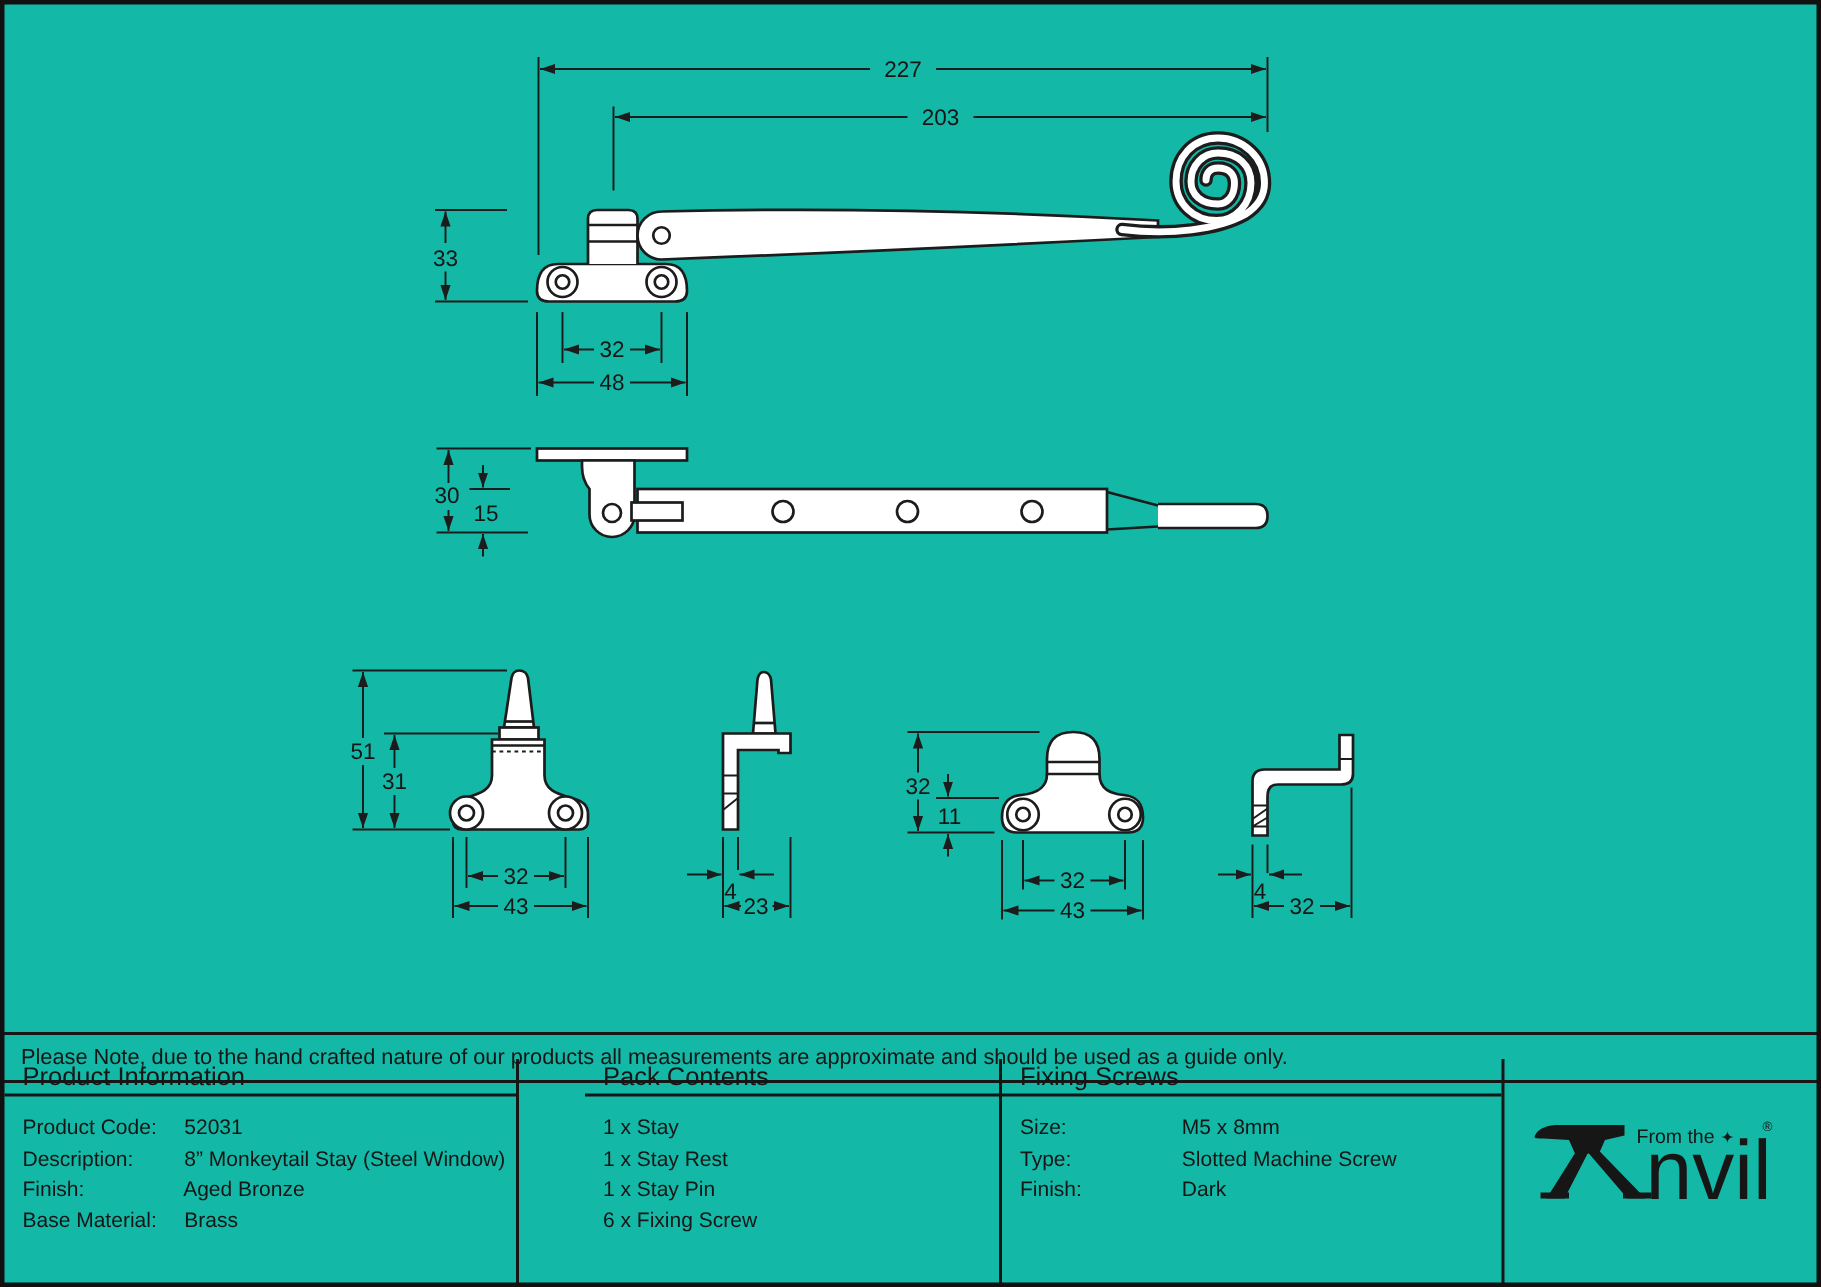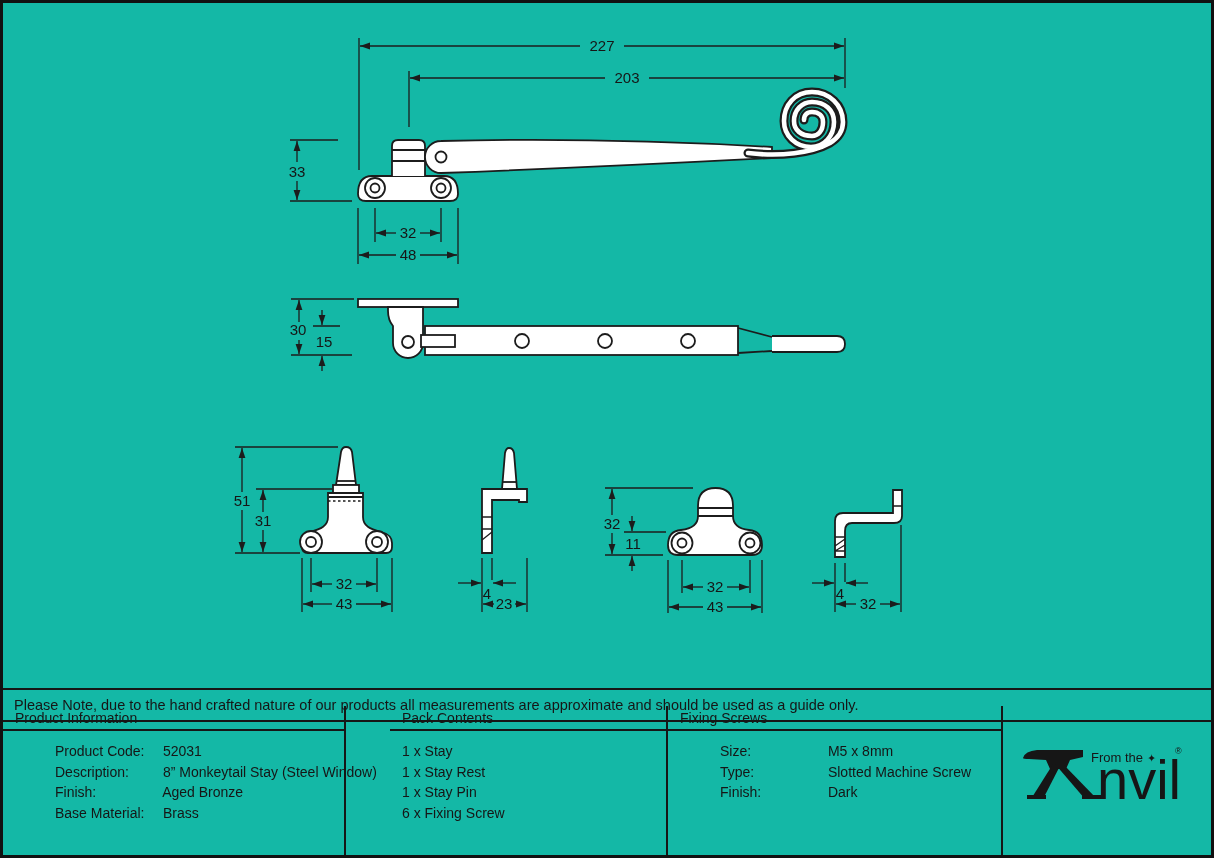--- a/index.html
+++ b/index.html
@@ -10,23 +10,23 @@
   .note{position:absolute;left:0;right:0;top:688px;height:34px;box-sizing:border-box;
         border-top:2px solid #161616;border-bottom:2px solid #161616;
         display:flex;align-items:center;padding-left:14px;font-size:14.5px;}
   .spec{position:absolute;left:0;right:0;top:706px;bottom:0;display:flex;}
   .col{box-sizing:border-box;border-right:2px solid #161616;}
   .col.c1{width:346px;padding-left:3px;}
   .col.c2{width:322px;padding-left:44px;}
   .col.c3{width:335px;}
   .col.c4{flex:1;border-right:none;position:relative;}
   .col-header{height:25px;box-sizing:border-box;border-bottom:2px solid #161616;
-              display:flex;align-items:center;padding-left:12px;font-size:14px;}
+              display:flex;align-items:center;padding-left:12px;font-size:17px;}
   .col-body{padding:10px 4px 0 12px;font-size:14px;}
-  .spec-row{line-height:20.5px;white-space:nowrap;margin-left:40px;}
+  .spec-row{line-height:20.5px;white-space:nowrap;}
   .spec-row .lbl{display:inline-block;width:104px;}
   .pack-item{line-height:20.5px;}
   .logo-wrap{position:absolute;left:10px;top:38px;}
 </style>
 </head>
 <body>
 
 <div class="page">
 
   <svg class="drawing" width="1214" height="672" viewBox="0 0 1214 672">

